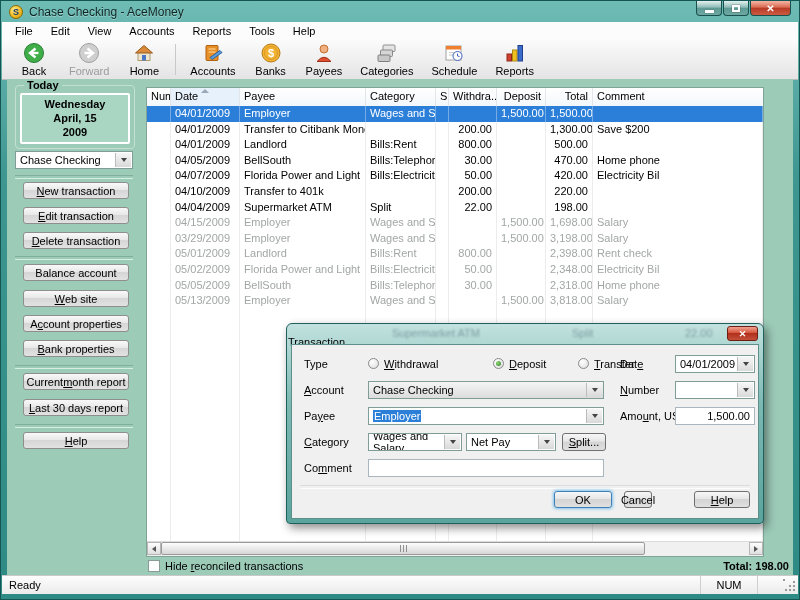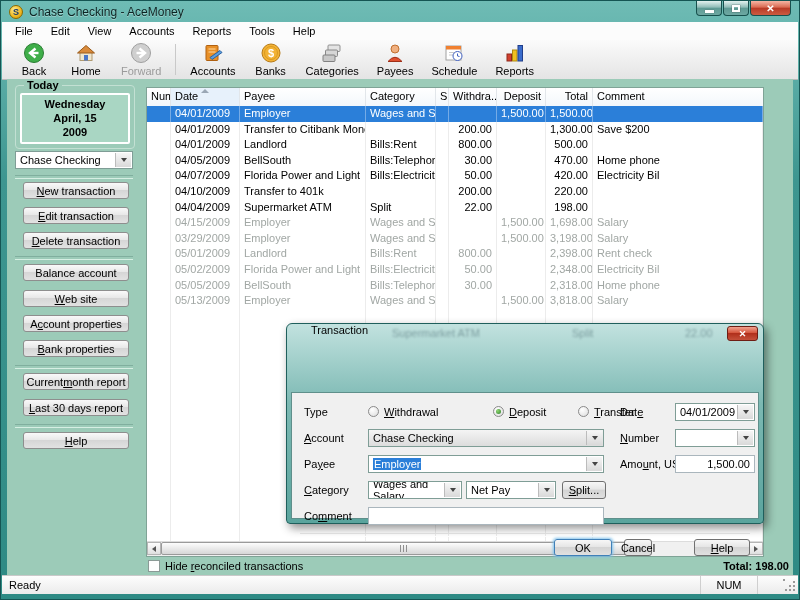--- a/index.html
+++ b/index.html
@@ -96,26 +96,26 @@
   .status-ready{position:absolute;left:7px;top:3px;}
   .status-num{position:absolute;right:40px;top:0;bottom:0;width:56px;border-left:1px solid #cfcfcf;border-right:1px solid #cfcfcf;
     display:flex;align-items:center;justify-content:center;}
   .grip{position:absolute;right:1px;bottom:1px;width:14px;height:14px;}
   .grip i{position:absolute;left:0;top:0;width:2px;height:2px;background:#9a9a9a;
     box-shadow:10px 10px #9a9a9a,10px 6px #9a9a9a,6px 10px #9a9a9a,10px 2px #9a9a9a,2px 10px #9a9a9a,6px 6px #9a9a9a;}
 
   
   .dialog{position:absolute;left:285px;top:322px;width:478px;height:201px;border:1px solid #1f5f5c;border-radius:6px 6px 4px 4px;
     background:linear-gradient(180deg,#c2e2df,#7cb9b3 40%,#5aa49d);box-shadow:3px 4px 10px rgba(0,0,0,.45);box-sizing:border-box;}
-  .dlg-titlebar{position:relative;height:24px;display:flex;align-items:flex-start;padding:0 24px;overflow:hidden;}
+  .dlg-titlebar{position:relative;height:24px;display:flex;align-items:flex-end;padding:0 1px;overflow:hidden;}
   .glass-hint{position:absolute;top:3px;color:rgba(30,60,70,.4);filter:blur(1px);white-space:nowrap;}
   .dlg-close{position:absolute;right:5px;top:2px;width:31px;height:15px;border:1px solid #6e1d14;border-radius:3px;
     background:linear-gradient(#f0a290,#d5553c 45%,#b1301c 50%,#c4503a);color:#fff;font-size:9px;font-weight:bold;
     display:flex;align-items:center;justify-content:center;box-sizing:border-box;}
-  .dlg-body{position:absolute;left:4px;right:4px;top:20px;bottom:4px;background:#f0f0f0;border:1px solid #5f8f8b;box-sizing:border-box;margin-top:48px;}
+  .dlg-body{position:absolute;left:4px;right:4px;top:20px;bottom:4px;background:#f0f0f0;border:1px solid #5f8f8b;box-sizing:border-box;}
   .drow{position:absolute;left:0;right:0;height:18px;}
   .dlabel{position:absolute;top:3px;}
   .dfield{position:absolute;box-sizing:border-box;}
   .textbox{background:#fff;border:1px solid #aab6bd;height:18px;display:flex;align-items:center;padding:0 4px;box-sizing:border-box;}
   .textbox.num{justify-content:flex-end;}
   .radio{position:absolute;top:3px;width:11px;height:11px;border-radius:50%;border:1px solid #8a8a8a;
     background:radial-gradient(circle at 35% 30%,#fff,#dcdcdc);box-sizing:border-box;}
   .radio.checked::after{content:'';position:absolute;left:2px;top:2px;width:5px;height:5px;border-radius:50%;
     background:radial-gradient(circle at 35% 35%,#8fd86f,#2f7d2f);}
   .radio-label{position:absolute;top:3px;}
@@ -157,35 +157,35 @@
 
 <div class="toolbar">
   <div class="tool-item">
     <svg width="22" height="22" viewBox="0 0 22 22">
         <circle cx="11" cy="11" r="9.5" fill="#3fae49" stroke="#2a7d33"></circle>
         <path d="M12.5 6.5 L7 11 L12.5 15.5" fill="none" stroke="#fff" stroke-width="2.4"></path>
         <path d="M7.5 11 H15.5" stroke="#fff" stroke-width="2.4"></path>
       </svg>
     <span class="lbl">Back</span>
   </div>
+  <div class="tool-item disabled">
+    <svg width="22" height="22" viewBox="0 0 22 22">
+        <circle cx="11" cy="11" r="9.5" fill="#cfcfcf" stroke="#9f9f9f"></circle>
+        <path d="M9.5 6.5 L15 11 L9.5 15.5" fill="none" stroke="#fff" stroke-width="2.4"></path>
+        <path d="M6.5 11 H14.5" stroke="#fff" stroke-width="2.4"></path>
+      </svg>
+    <span class="lbl">Forward</span>
+  </div>
   <div class="tool-item">
     <svg width="22" height="22" viewBox="0 0 22 22">
         <rect x="5" y="10" width="12" height="8.5" fill="#efe6cf" stroke="#b09a70"></rect>
         <path d="M2.5 11 L11 3.5 L19.5 11 Z" fill="#d98a3a" stroke="#9a5a1a"></path>
         <rect x="9" y="13" width="4" height="5.5" fill="#4a76c8"></rect>
       </svg>
     <span class="lbl">Home</span>
-  </div>
-  <div class="tool-item disabled">
-    <svg width="22" height="22" viewBox="0 0 22 22">
-        <circle cx="11" cy="11" r="9.5" fill="#cfcfcf" stroke="#9f9f9f"></circle>
-        <path d="M9.5 6.5 L15 11 L9.5 15.5" fill="none" stroke="#fff" stroke-width="2.4"></path>
-        <path d="M6.5 11 H14.5" stroke="#fff" stroke-width="2.4"></path>
-      </svg>
-    <span class="lbl">Forward</span>
   </div>
   <div class="tool-sep"></div>
   <div class="tool-item">
     <svg width="22" height="22" viewBox="0 0 22 22">
         <rect x="4" y="3.5" width="12" height="15" rx="1" fill="#e89028" stroke="#b06010"></rect>
         <line x1="6.5" y1="7" x2="13.5" y2="7" stroke="#ffd9a0"></line>
         <line x1="6.5" y1="10" x2="13.5" y2="10" stroke="#ffd9a0"></line>
         <path d="M8 15.5 L18 8.5 L20 10.5 L10 17.5 Z" fill="#5aa0e0" stroke="#2a60a0"></path>
       </svg>
     <span class="lbl">Accounts</span>
@@ -193,32 +193,32 @@
   <div class="tool-item">
     <svg width="22" height="22" viewBox="0 0 22 22">
         <circle cx="11" cy="11" r="9" fill="#f3b234" stroke="#b77b17"></circle>
         <circle cx="11" cy="11" r="6.5" fill="none" stroke="#d99a20"></circle>
         <text x="11" y="15" font-size="11" font-weight="bold" fill="#fff" text-anchor="middle">$</text>
       </svg>
     <span class="lbl">Banks</span>
   </div>
   <div class="tool-item">
     <svg width="22" height="22" viewBox="0 0 22 22">
+        <circle cx="11" cy="7" r="4" fill="#f0b080" stroke="#c07030"></circle>
+        <path d="M4 19.5 Q11 11 18 19.5 Z" fill="#e05030" stroke="#a03018"></path>
+      </svg>
+    <span class="lbl">Payees</span>
+  </div>
+  <div class="tool-item">
+    <svg width="22" height="22" viewBox="0 0 22 22">
         <rect x="7" y="3" width="12" height="6.5" rx="1" fill="#e4e4e4" stroke="#909090"></rect>
         <rect x="4.5" y="8" width="12" height="6.5" rx="1" fill="#d6d6d6" stroke="#888"></rect>
         <rect x="2" y="13" width="12" height="6.5" rx="1" fill="#c8c8c8" stroke="#808080"></rect>
       </svg>
     <span class="lbl">Categories</span>
-  </div>
-  <div class="tool-item">
-    <svg width="22" height="22" viewBox="0 0 22 22">
-        <circle cx="11" cy="7" r="4" fill="#f0b080" stroke="#c07030"></circle>
-        <path d="M4 19.5 Q11 11 18 19.5 Z" fill="#e05030" stroke="#a03018"></path>
-      </svg>
-    <span class="lbl">Payees</span>
   </div>
   <div class="tool-item">
     <svg width="22" height="22" viewBox="0 0 22 22">
         <rect x="3" y="4" width="15" height="14" fill="#fff" stroke="#a0a0a0"></rect>
         <rect x="3" y="4" width="15" height="3.5" fill="#f08030"></rect>
         <line x1="6" y1="10.5" x2="15" y2="10.5" stroke="#c8c8c8"></line>
         <line x1="6" y1="13" x2="11" y2="13" stroke="#c8c8c8"></line>
         <circle cx="14.5" cy="14" r="4.5" fill="#fff" stroke="#4060c0"></circle>
         <line x1="14.5" y1="14" x2="14.5" y2="11.5" stroke="#4060c0"></line>
         <line x1="14.5" y1="14" x2="16.5" y2="14.5" stroke="#4060c0"></line>

